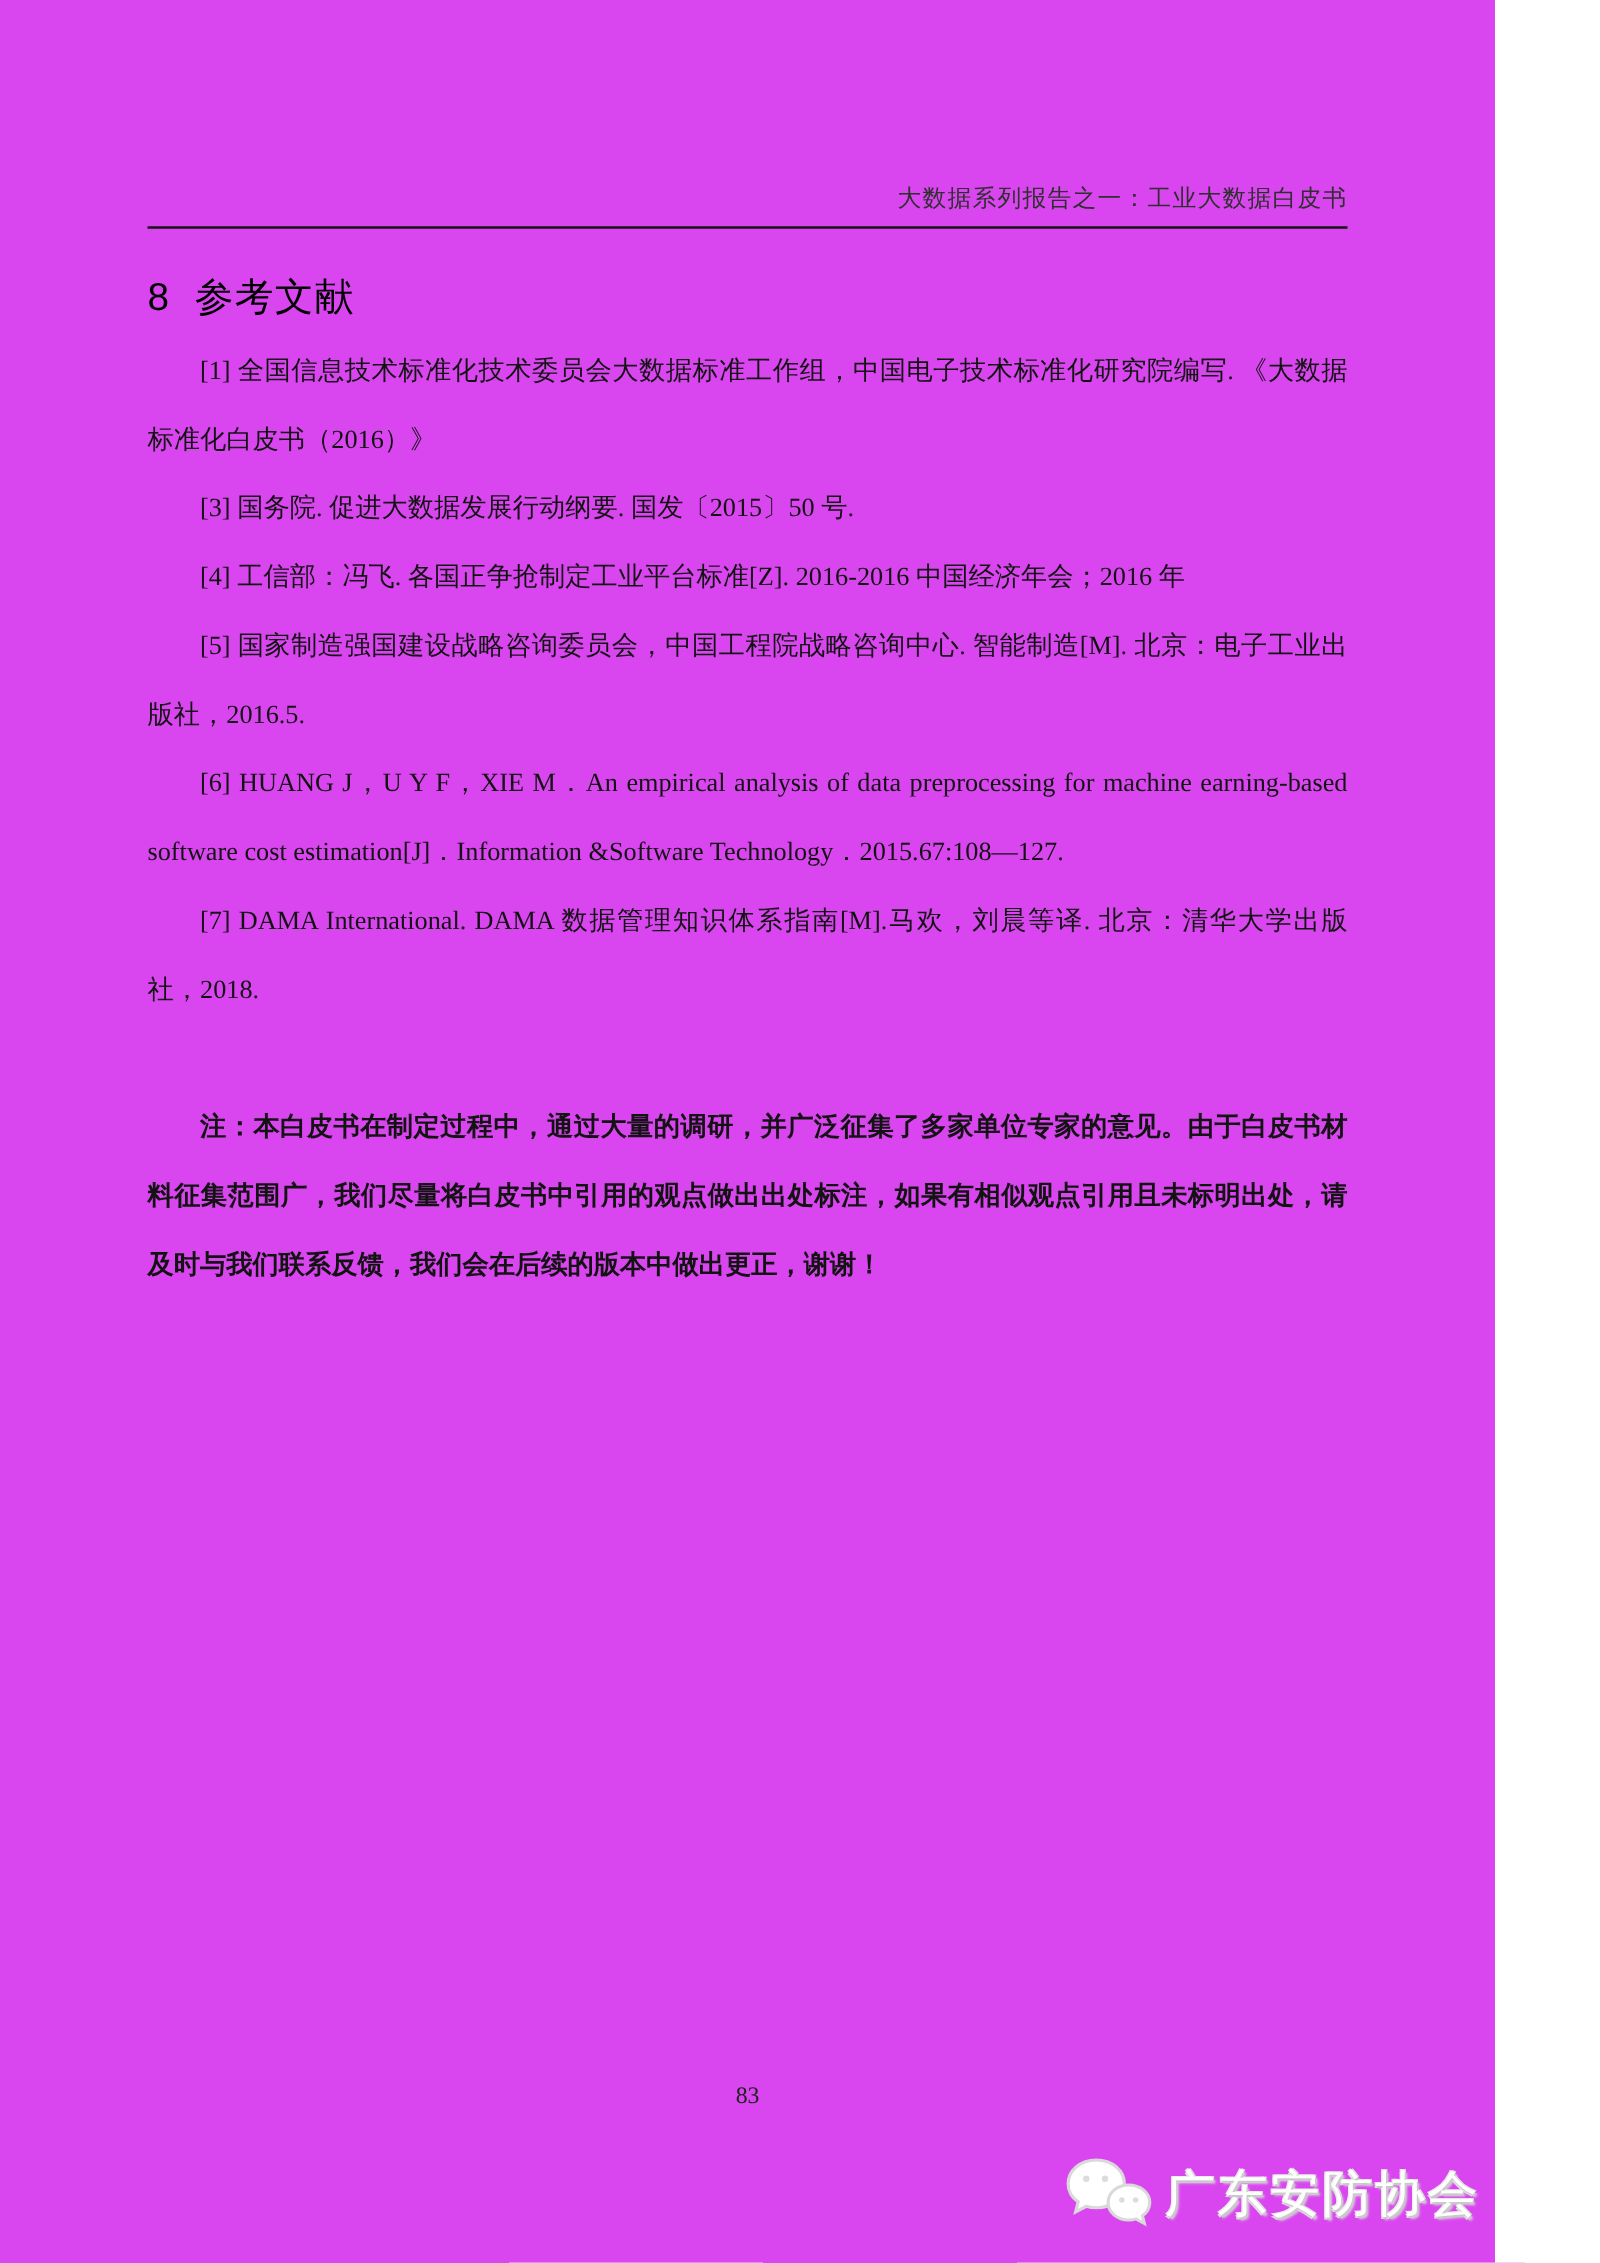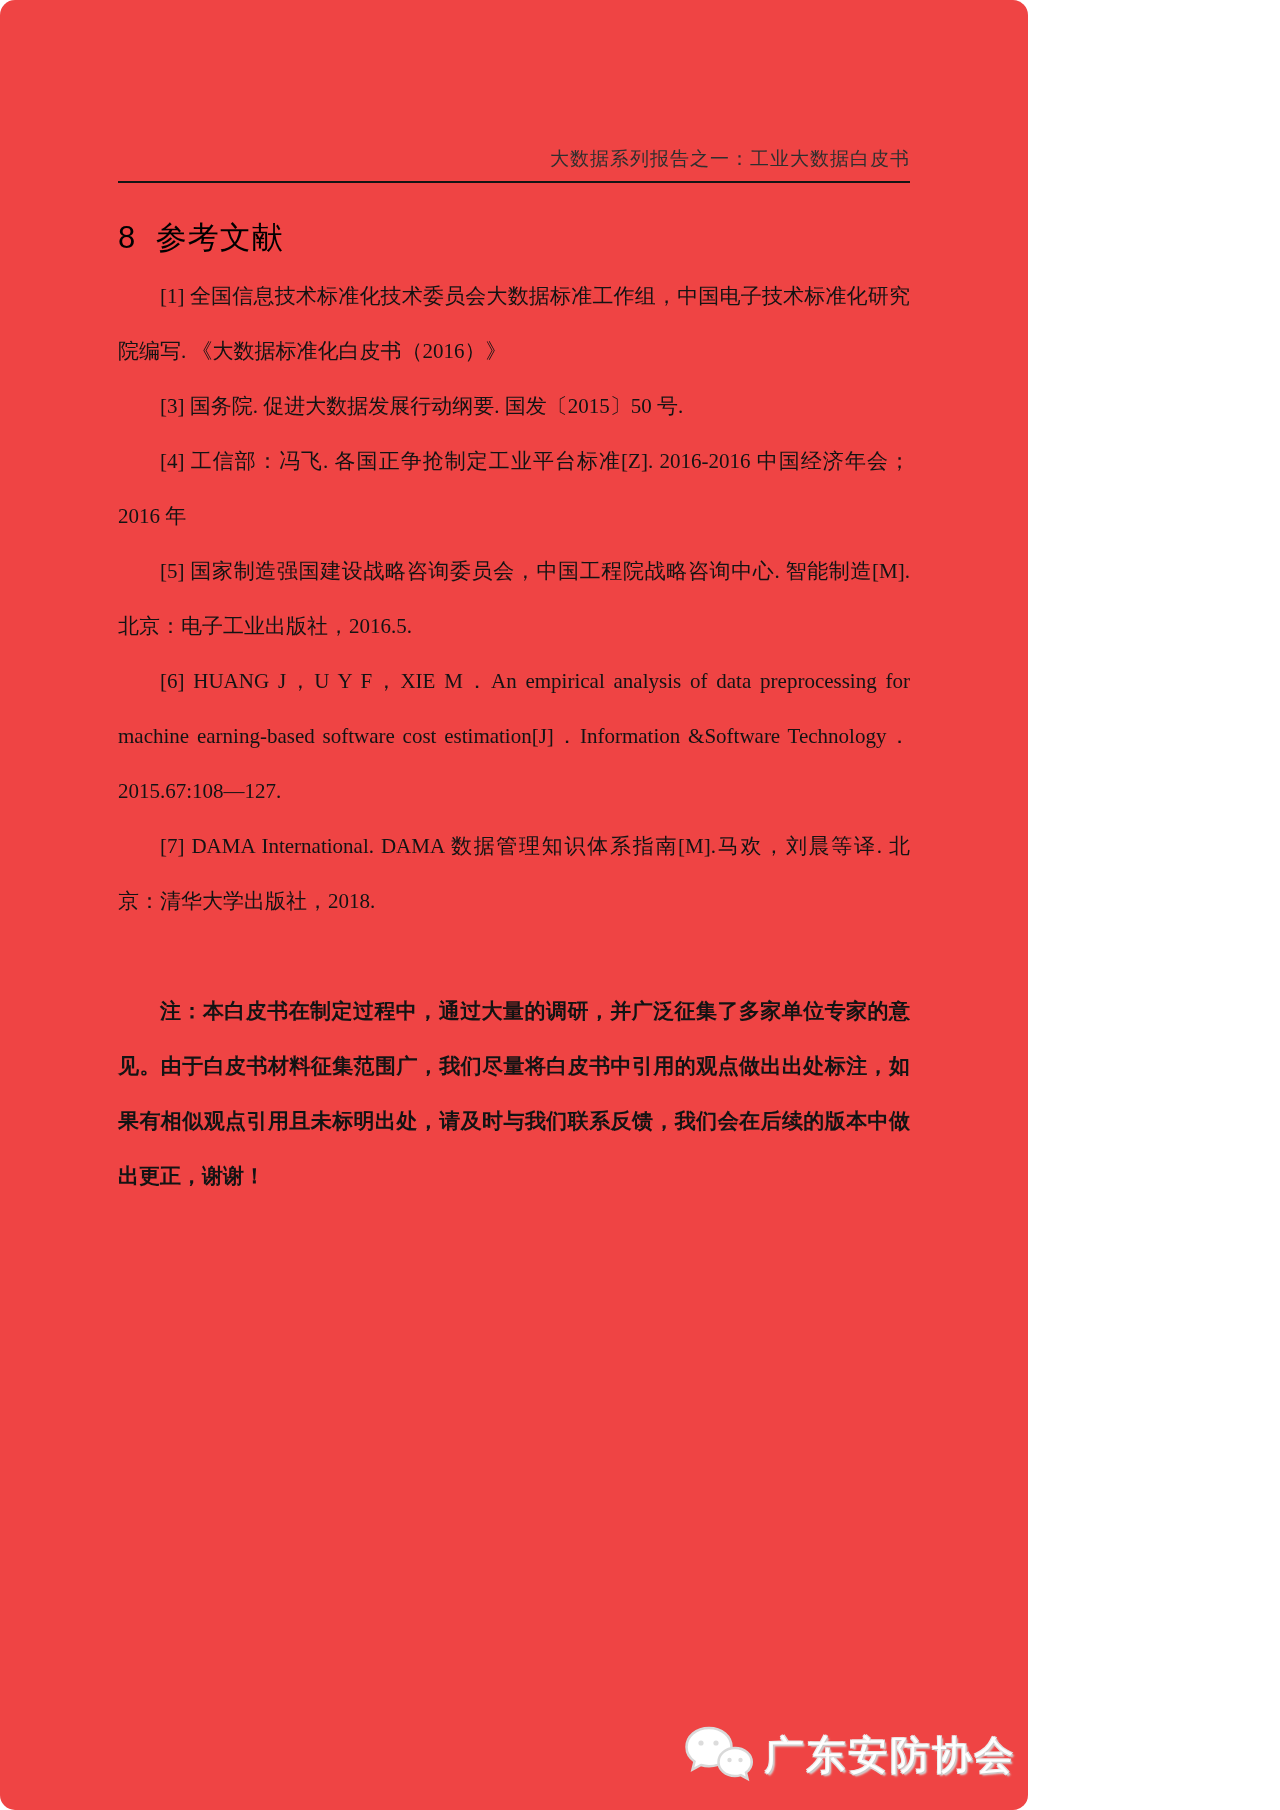--- a/index.html
+++ b/index.html
@@ -10,24 +10,23 @@
   body {
     width: 1280px;
     height: 1810px;
     position: relative;
     font-family: "Liberation Serif", "DejaVu Serif", serif;
     color: #111111;
     overflow: hidden;
   }
   .page {
     position: relative;
-    width: 1028px;
+    width: 1196px;
     height: 1810px;
-    background: #ef4444;
-    border-radius: 15px;
+    background: #d946ef;
   }
   .header {
     margin: 0 118px;
     padding-top: 146px;
     padding-bottom: 9px;
     border-bottom: 2px solid #151515;
     text-align: right;
   }
   .header-title {
     font-size: 19px;
@@ -113,20 +112,21 @@
       <p>[3] 国务院. 促进大数据发展行动纲要. 国发〔2015〕50 号.</p>
       <p>[4] 工信部：冯飞. 各国正争抢制定工业平台标准[Z]. 2016-2016 中国经济年会；2016 年</p>
       <p>[5] 国家制造强国建设战略咨询委员会，中国工程院战略咨询中心. 智能制造[M]. 北京：电子工业出版社，2016.5.</p>
       <p>[6] HUANG J，U Y F，XIE M．An empirical analysis of data preprocessing for machine earning-based software cost estimation[J]．Information &amp;Software Technology．2015.67:108—127.</p>
       <p>[7] DAMA International. DAMA 数据管理知识体系指南[M].马欢，刘晨等译. 北京：清华大学出版社，2018.</p>
     </div>
 
     <p class="note">注：本白皮书在制定过程中，通过大量的调研，并广泛征集了多家单位专家的意见。由于白皮书材料征集范围广，我们尽量将白皮书中引用的观点做出出处标注，如果有相似观点引用且未标明出处，请及时与我们联系反馈，我们会在后续的版本中做出更正，谢谢！</p>
   </div>
 
+  <div class="page-number">83</div>
 
   <div class="watermark">
     <span class="wm-icon">
       <svg viewBox="0 0 74 62" width="74" height="62" xmlns="http://www.w3.org/2000/svg">
 
         <g stroke="#d9d9d9" stroke-width="2.5" fill="#ffffff">
           <path d="M27 4 C14 4 4.5 12.5 4.5 23 C4.5 29 7.5 34 12.5 37.5 L10.5 45.5 L19 41 C21.5 41.8 24.2 42.2 27 42.2 C40 42.2 49.5 33.7 49.5 23 C49.5 12.5 40 4 27 4 Z"></path>
         </g>
         <g fill="#dcdcdc">
           <circle cx="19" cy="19" r="2.6"></circle>

